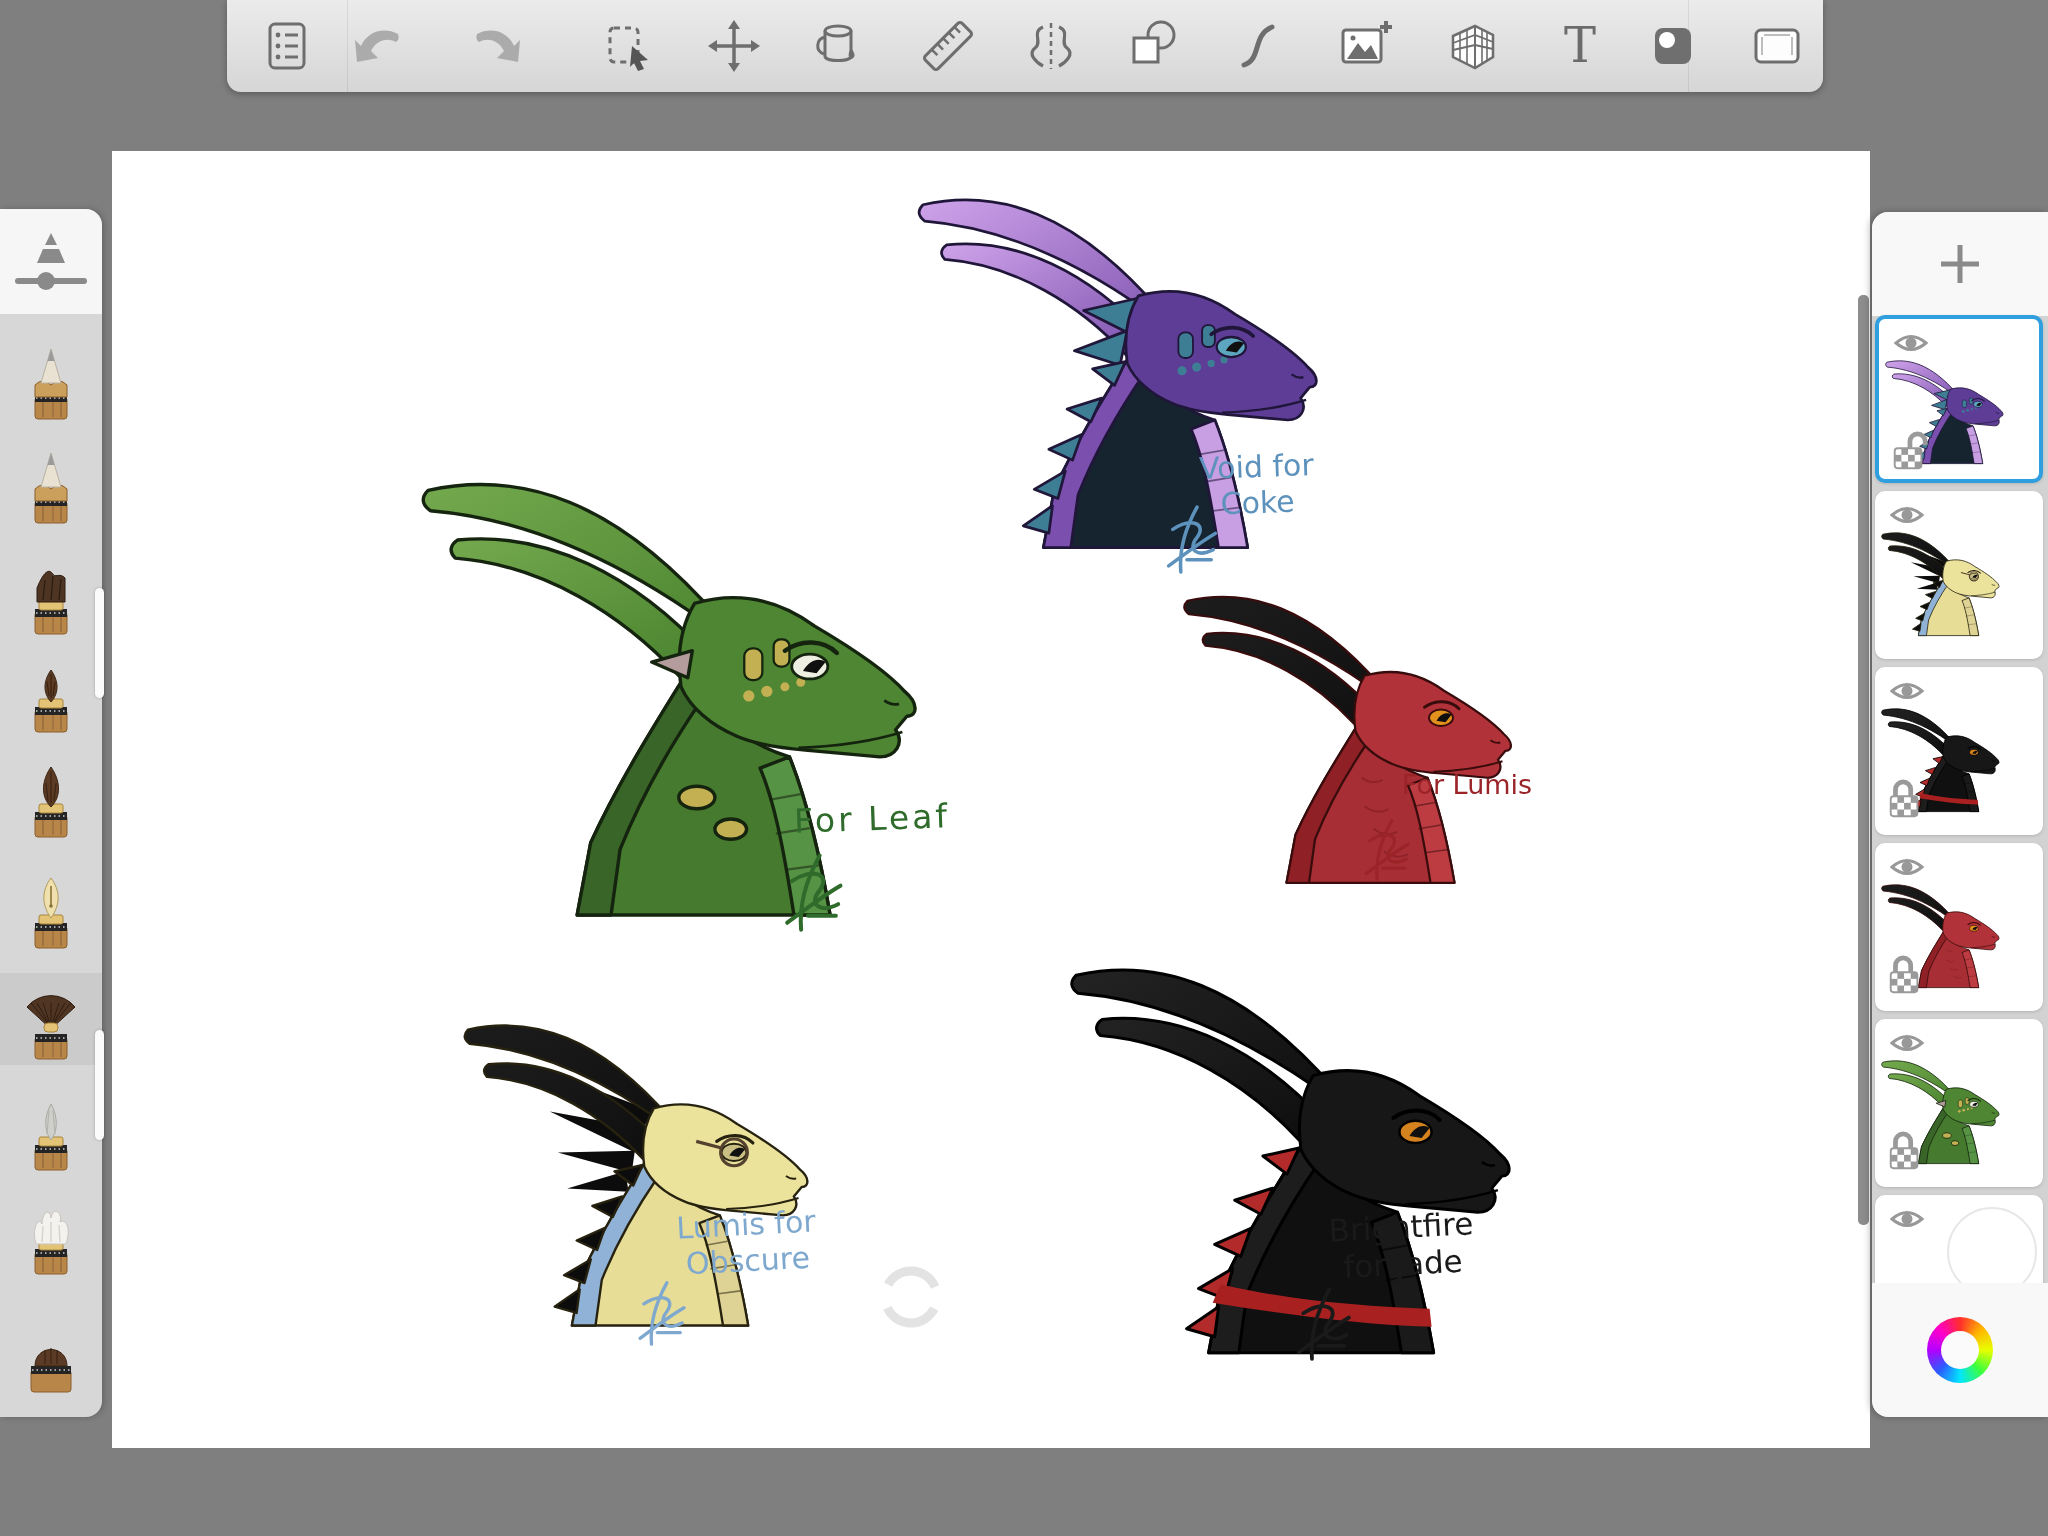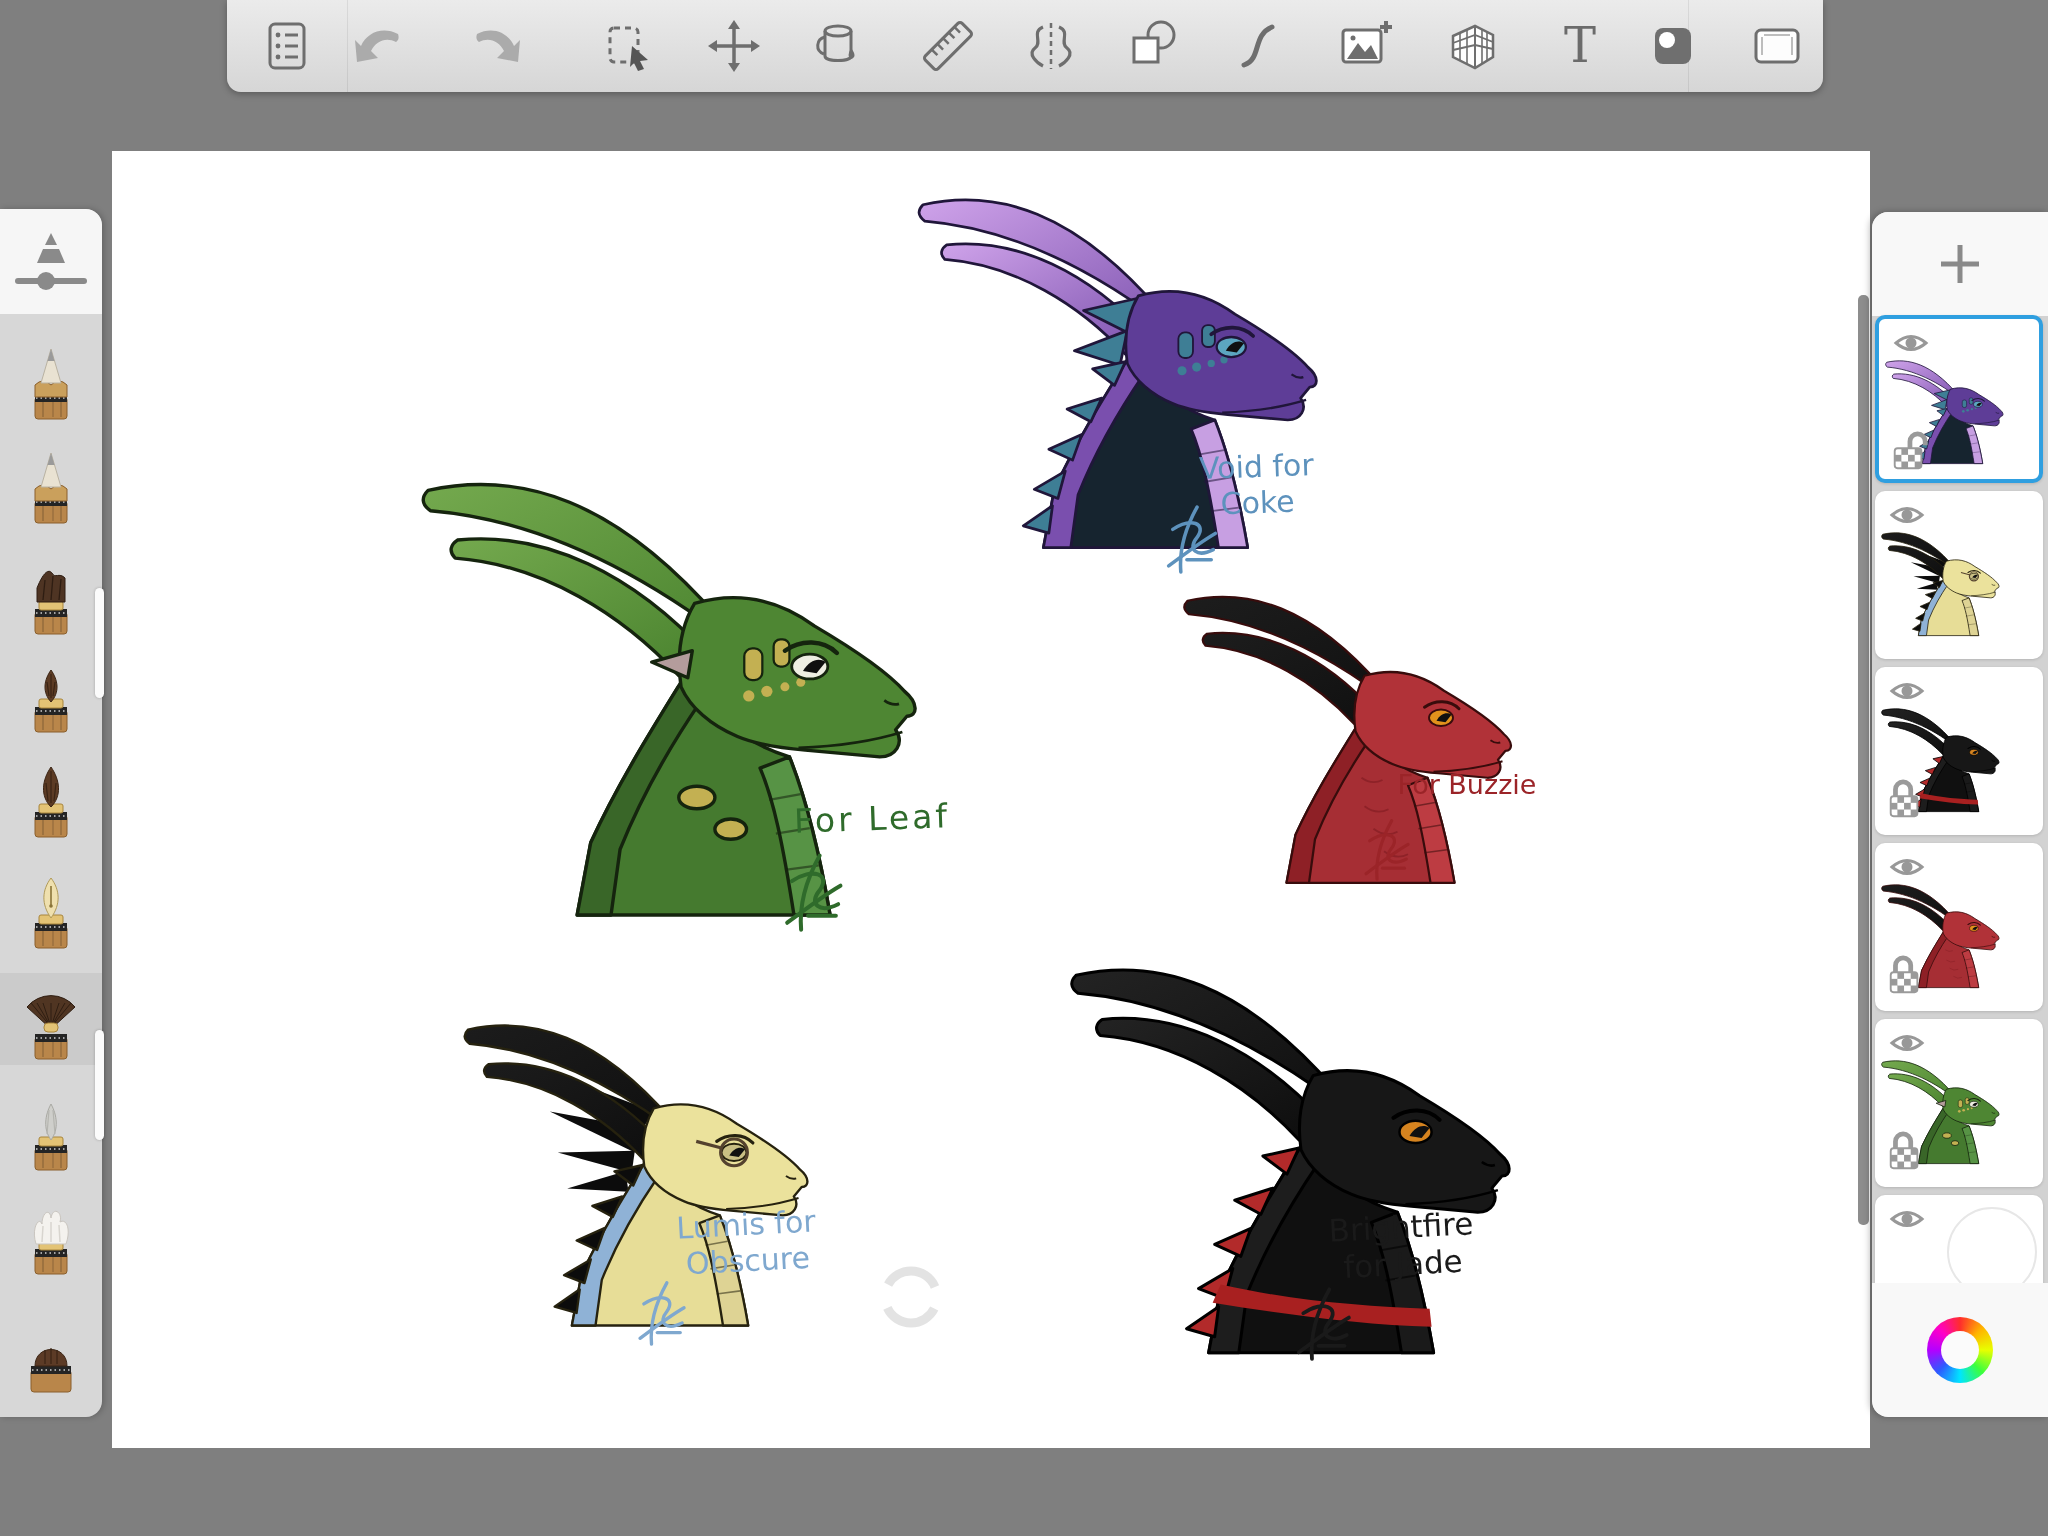--- a/index.html
+++ b/index.html
@@ -159,21 +159,21 @@
           <path d="M316,300 L344,295 M322,330 L352,325 M330,362 L360,358" stroke="#380c0c" stroke-width="2" opacity=".55" fill="none"></path>
           <path d="M246,262 q14,10 28,3 M250,300 q16,12 32,4 M262,330 q16,12 32,4 M276,360 q16,12 32,4" fill="none" stroke="#8e2228" stroke-width="2.5"></path>
           <path d="M250,126 C292,114 326,124 356,146 C390,166 420,186 436,204 C448,214 448,226 438,226 L428,238 C436,250 428,262 414,262 L348,256 C324,254 302,250 288,244 C264,234 246,218 238,200 C234,172 238,146 250,126 Z" fill="#b13238" stroke="#380c0c" stroke-width="3" stroke-linejoin="round"></path>
           <ellipse cx="352" cy="182" rx="16" ry="11" fill="#e2921c" stroke="#380c0c" stroke-width="2.5"></ellipse>
           <path d="M346,186 C352,176 360,174 366,178 L358,188 Z" fill="#101010"></path>
           <path d="M330,168 C344,158 364,158 376,170" fill="none" stroke="#380c0c" stroke-width="4" stroke-linecap="round"></path>
           <path d="M434,240 C402,250 370,253 342,254" fill="none" stroke="#380c0c" stroke-width="2.5"></path>
           <path d="M418,212 q7,5 13,3" fill="none" stroke="#380c0c" stroke-width="2.5"></path>
         </svg>
       </div>
-      <div class="dlabel" style="left: 1265px; top: 618px; width: 180px; font-size: 27px; color: rgb(155, 36, 40); letter-spacing: 0px; transform: rotate(0deg);">For Buzzie</div>
+      <div class="dlabel" style="left: 1265px; top: 618px; width: 180px; font-size: 27px; color: rgb(155, 36, 40); letter-spacing: 0px; transform: rotate(0deg);">For Lumis</div>
       <div class="sig" style="left: 1248px; top: 666px;"><svg width="56" height="64" viewBox="0 0 60 70">
           <g fill="none" stroke="#9b2428" stroke-width="3.5" stroke-linecap="round">
             <path d="M34,4 C24,22 16,44 18,68"></path>
             <path d="M10,26 C28,14 44,20 34,34 C24,46 34,54 50,46"></path>
             <path d="M6,62 C22,50 38,38 52,30"></path>
             <path d="M24,56 L48,56"></path>
           </g>
         </svg></div>
       <div class="dragon" style="left: 345px; top: 858px;">
         <svg width="362" height="323" viewBox="0 0 460 410">

